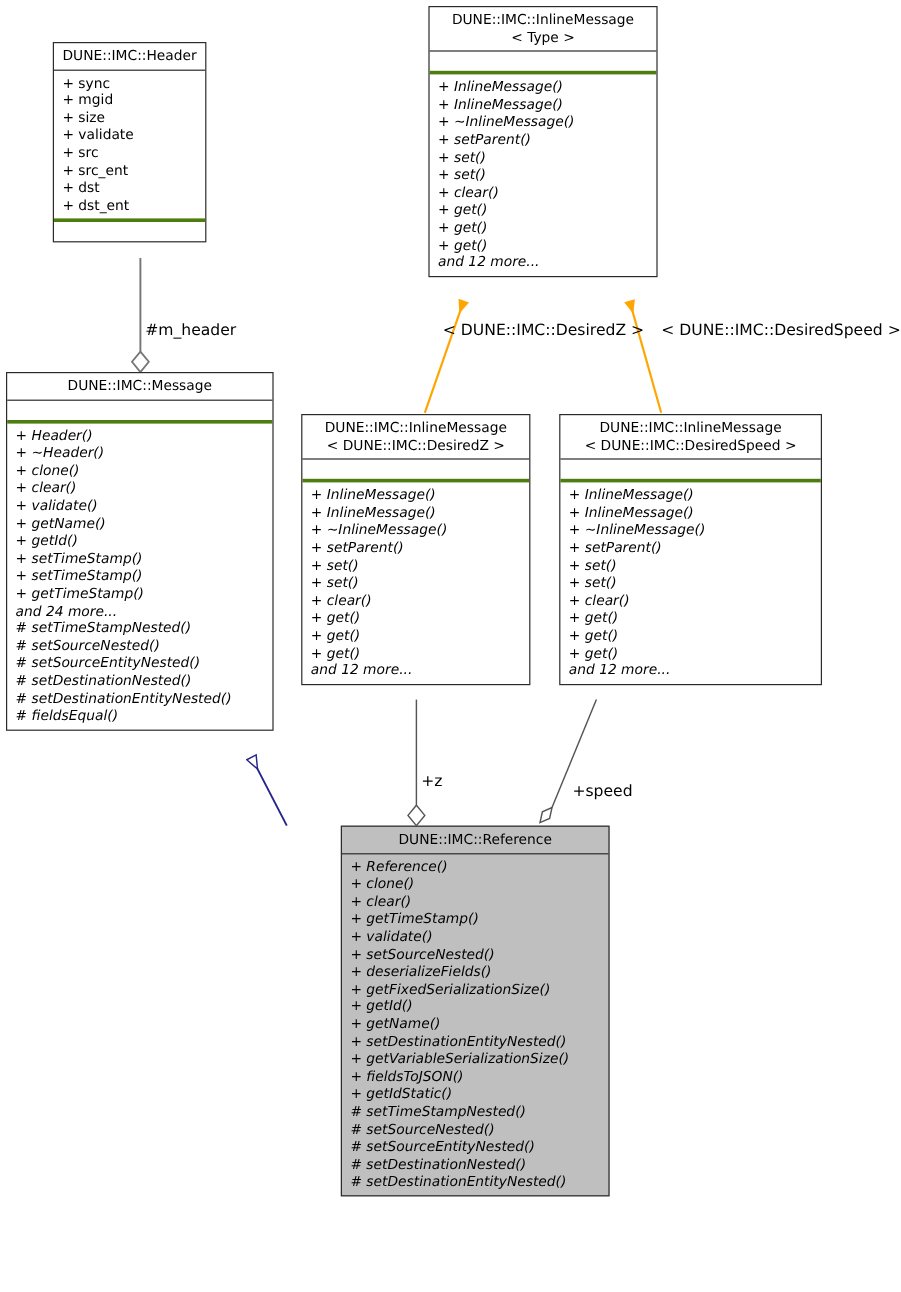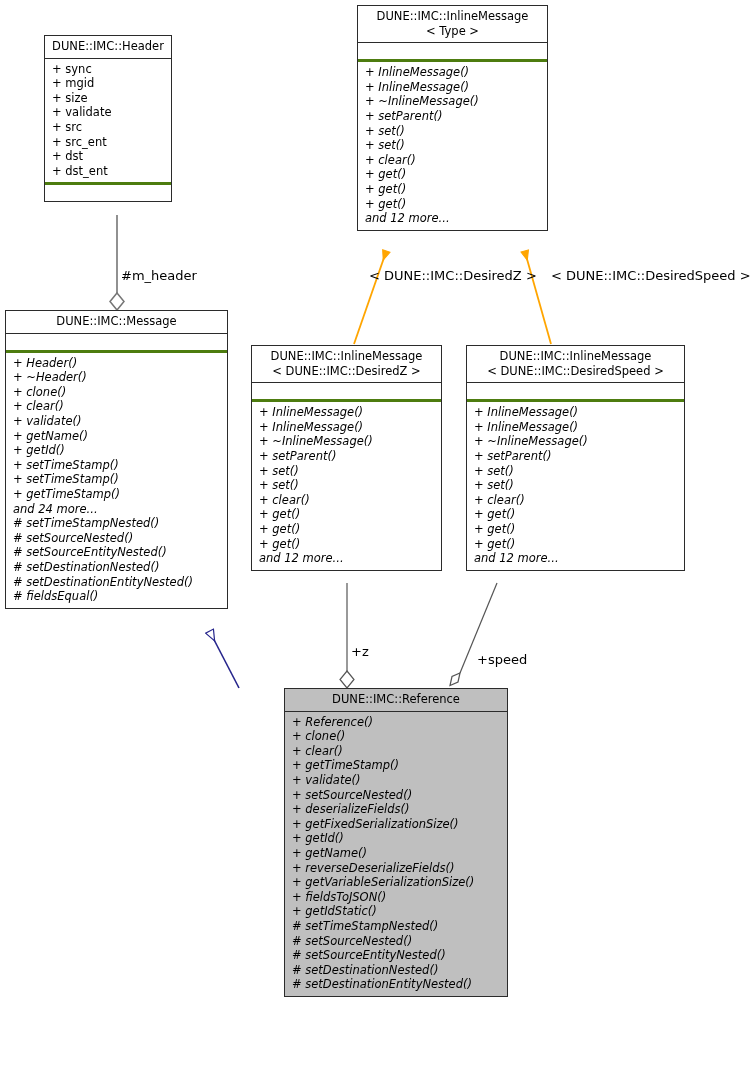--- a/index.html
+++ b/index.html
@@ -239,21 +239,21 @@
         <div class="m-line">+ Reference()</div>
         <div class="m-line">+ clone()</div>
         <div class="m-line">+ clear()</div>
         <div class="m-line">+ getTimeStamp()</div>
         <div class="m-line">+ validate()</div>
         <div class="m-line">+ setSourceNested()</div>
         <div class="m-line">+ deserializeFields()</div>
         <div class="m-line">+ getFixedSerializationSize()</div>
         <div class="m-line">+ getId()</div>
         <div class="m-line">+ getName()</div>
-        <div class="m-line">+ reverseDeserializeFields()</div>
+        <div class="m-line">+ setDestinationEntityNested()</div>
         <div class="m-line">+ getVariableSerializationSize()</div>
         <div class="m-line">+ fieldsToJSON()</div>
         <div class="m-line">+ getIdStatic()</div>
         <div class="m-line"># setTimeStampNested()</div>
         <div class="m-line"># setSourceNested()</div>
         <div class="m-line"># setSourceEntityNested()</div>
         <div class="m-line"># setDestinationNested()</div>
         <div class="m-line"># setDestinationEntityNested()</div>
       </div>
   </div>

